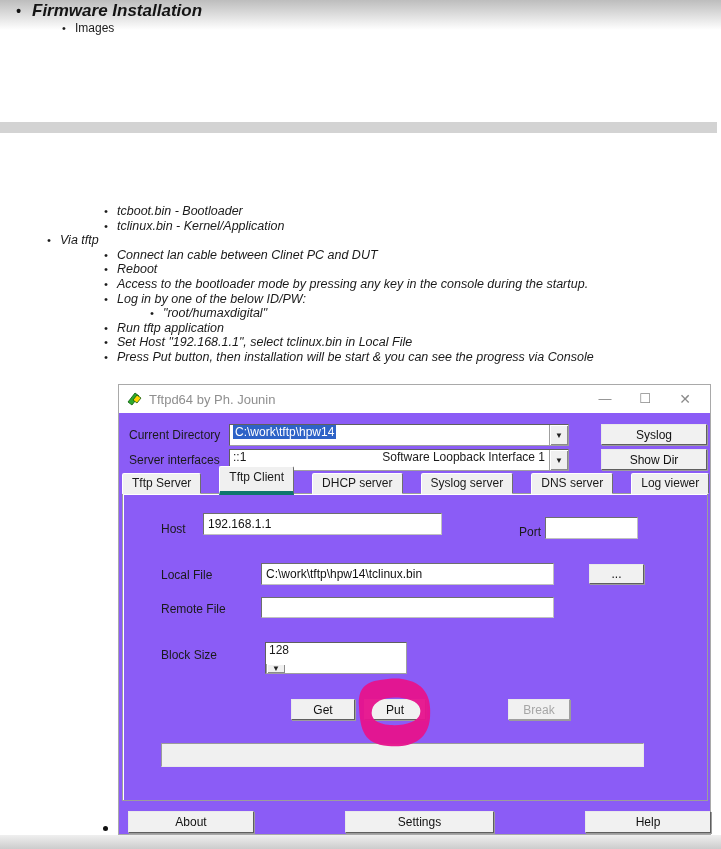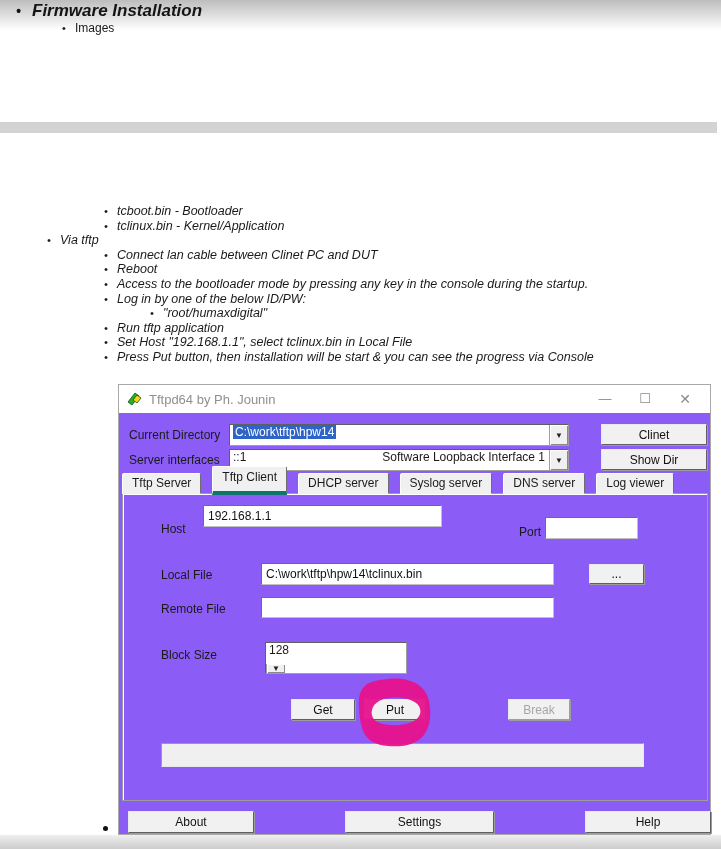--- a/index.html
+++ b/index.html
@@ -54,21 +54,21 @@
             display:flex;align-items:center;justify-content:center;font-size:8px;color:#222;}
 
   .btn{position:absolute;background:#f1f1f1;border:1px solid;box-sizing:border-box;
        border-color:#e9e9e9 #5f5f5f #5f5f5f #e9e9e9;box-shadow:1px 1px 0 #9c9c9c;
        text-align:center;font-size:12px;color:#111;display:flex;align-items:center;justify-content:center;}
   .btn.disabled{color:#a6a6a6;border-color:#e9e9e9 #9f9f9f #9f9f9f #e9e9e9;}
 
   
   .tabs{position:absolute;left:3px;top:84px;height:25px;display:flex;align-items:flex-end;}
   .tab{background:#f0f0f0;border:1px solid;border-color:#fff #6e6e6e transparent #fff;
-       border-radius:2px 2px 0 0;padding:2px 9px 3px 9px;margin-right:11px;height:14px;
+       border-radius:2px 2px 0 0;padding:2px 9px 3px 9px;margin-right:18px;height:14px;
        font-size:12px;white-space:nowrap;position:relative;z-index:1;}
   .tab.active{height:18px;padding-top:3px;z-index:3;border-bottom:4px solid #0f766e;margin-bottom:-1px;}
 
   .tabframe{position:absolute;left:3px;top:108px;width:586px;height:308px;
             border:1px solid #9d9d9d;box-shadow:inset 1px 1px 0 #fff;box-sizing:border-box;}
 
   .progress{position:absolute;left:42px;top:358px;width:483px;height:24px;background:#f0f0f0;
             border:1px solid;border-color:#9b9b9b #e9e9e9 #e9e9e9 #9b9b9b;box-sizing:border-box;}
 
   
@@ -110,42 +110,42 @@
     <span class="winctl ctl-min">—</span>
     <span class="winctl ctl-max">☐</span>
     <span class="winctl ctl-close">✕</span>
   </div>
 
   <span class="lbl" style="left:10px;top:43px;">Current Directory</span>
   <div class="combo" style="left:110px;top:39px;width:340px;height:22px;">
     <span class="txt"><span class="sel">C:\work\tftp\hpw14</span></span>
     <span class="drop-btn">▼</span>
   </div>
-  <div class="btn" style="left:482px;top:39px;width:106px;height:21px;">Clinet</div>
+  <div class="btn" style="left:482px;top:39px;width:106px;height:21px;">Syslog</div>
 
   <span class="lbl" style="left:10px;top:68px;">Server interfaces</span>
   <div class="combo" style="left:110px;top:64px;width:340px;height:22px;">
     <span class="txt">::1</span>
     <span class="right-txt">Software Loopback Interface 1</span>
     <span class="drop-btn">▼</span>
   </div>
   <div class="btn" style="left:482px;top:64px;width:106px;height:21px;">Show Dir</div>
 
   <div class="tabs">
     <span class="tab">Tftp Server</span>
     <span class="tab active">Tftp Client</span>
     <span class="tab">DHCP server</span>
     <span class="tab">Syslog server</span>
     <span class="tab">DNS server</span>
     <span class="tab">Log viewer</span>
   </div>
   <div class="tabframe"></div>
 
   <span class="lbl" style="left:42px;top:137px;">Host</span>
-  <input class="field" style="left: 84px; top: 120px; width: 239px; height: 22px;" value="192.168.1.1">
+  <input class="field" style="left: 84px; top: 128px; width: 239px; height: 22px;" value="192.168.1.1">
   <span class="lbl" style="left:400px;top:140px;text-align:right;">Port</span>
   <input class="field" style="left: 426px; top: 132px; width: 93px; height: 22px;" value="">
 
   <span class="lbl" style="left:42px;top:183px;">Local File</span>
   <input class="field" style="left: 142px; top: 178px; width: 293px; height: 22px;" value="C:\work\tftp\hpw14\tclinux.bin">
   <div class="btn" style="left:470px;top:179px;width:55px;height:20px;">...</div>
 
   <span class="lbl" style="left:42px;top:217px;">Remote File</span>
   <input class="field" style="left: 142px; top: 212px; width: 293px; height: 21px;" value="">
 

